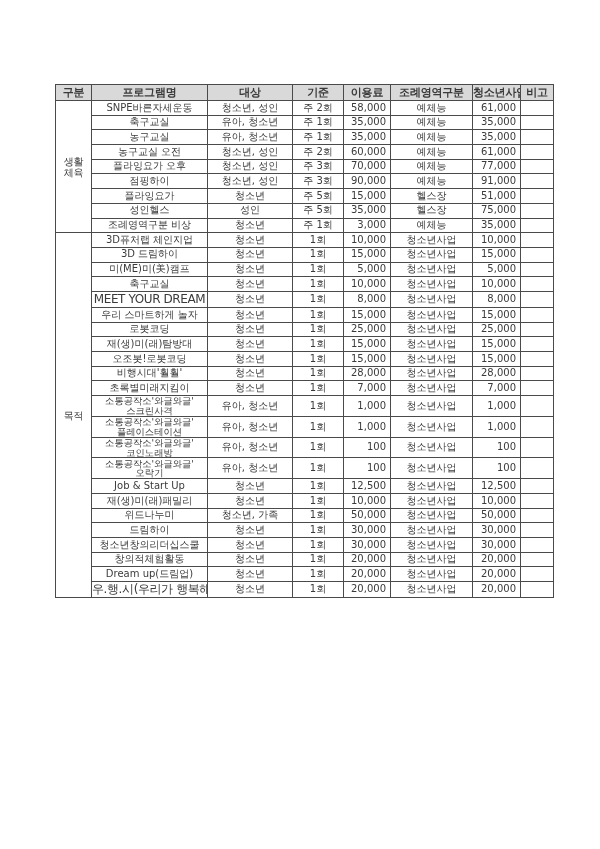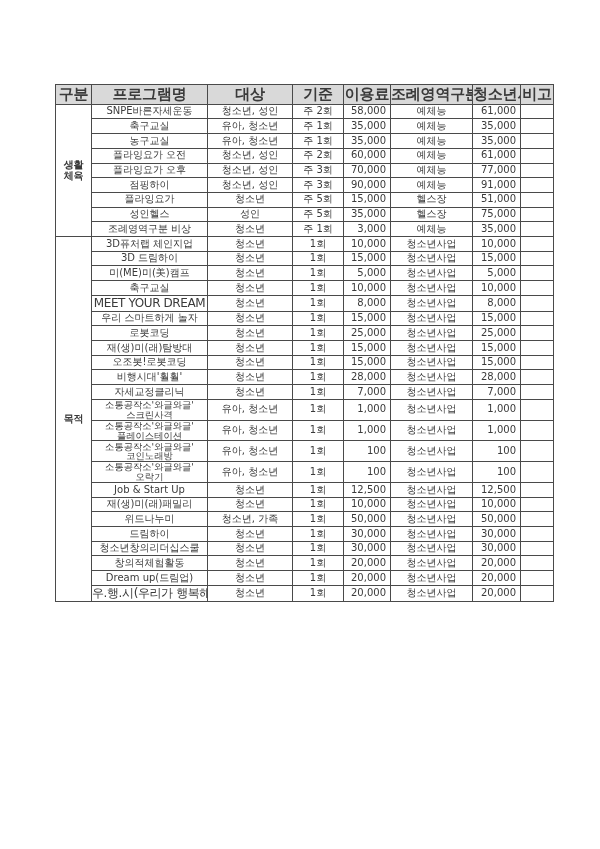--- a/index.html
+++ b/index.html
@@ -29,30 +29,30 @@
     vertical-align: middle;
     padding: 0;
     overflow: hidden;
     white-space: nowrap;
     line-height: 1.25;
   }
   .fee-table th {
     background: var(--header-bg, #d9d9d9);
     font-weight: bold;
     height: 16px;
-    font-size: 15px;
+    font-size: 11px;
     letter-spacing: -0.2px;
   }
   tr.single { height: 14.7px; }
   tr.double { height: 20.8px; }
   tr.double td.cell-program { font-size: 9.3px; line-height: 9.8px; text-align: center; }
   td.cell-program.tight { font-size: 12px; letter-spacing: -0.4px; }
   td.cell-fee, td.cell-cap { text-align: right; padding-right: 4px; }
   td.group-cell { font-size: 10px; letter-spacing: -0.3px; line-height: 11px; }
-  td.group-cell div { text-align: center; font-weight: bold; }
+  td.group-cell div { text-align: center; }
 </style>
 </head>
 <body>
 
 <div class="page">
   <table class="fee-table">
     <colgroup>
         <col style="width: 36px;">
         <col style="width: 116px;">
         <col style="width: 85px;">
@@ -107,21 +107,21 @@
           </td>
           <td class="cell-target">유아, 청소년</td>
           <td class="cell-basis">주 1회</td>
           <td class="cell-fee">35,000</td>
           <td class="cell-area">예체능</td>
           <td class="cell-cap">35,000</td>
           <td class="cell-note"></td>
         </tr>
         <tr class="single">
           <td class="cell-program">
-            <div>플라잉요가 오전</div>
+            <div>농구교실 오전</div>
           </td>
           <td class="cell-target">청소년, 성인</td>
           <td class="cell-basis">주 2회</td>
           <td class="cell-fee">60,000</td>
           <td class="cell-area">예체능</td>
           <td class="cell-cap">61,000</td>
           <td class="cell-note"></td>
         </tr>
         <tr class="single">
           <td class="cell-program">
@@ -286,21 +286,21 @@
           </td>
           <td class="cell-target">청소년</td>
           <td class="cell-basis">1회</td>
           <td class="cell-fee">28,000</td>
           <td class="cell-area">청소년사업</td>
           <td class="cell-cap">28,000</td>
           <td class="cell-note"></td>
         </tr>
         <tr class="single">
           <td class="cell-program">
-            <div>자세교정클리닉</div>
+            <div>초록별미래지킴이</div>
           </td>
           <td class="cell-target">청소년</td>
           <td class="cell-basis">1회</td>
           <td class="cell-fee">7,000</td>
           <td class="cell-area">청소년사업</td>
           <td class="cell-cap">7,000</td>
           <td class="cell-note"></td>
         </tr>
         <tr class="double">
           <td class="cell-program">

